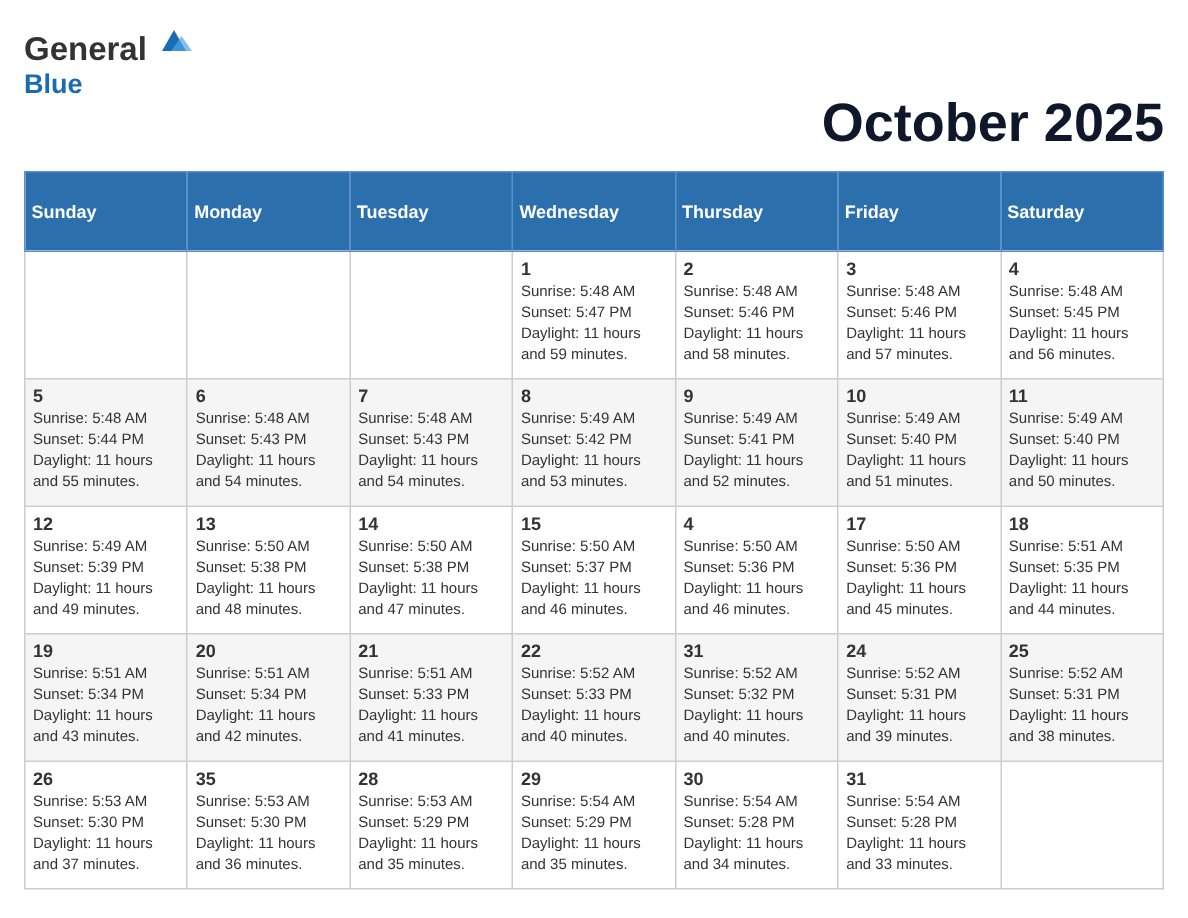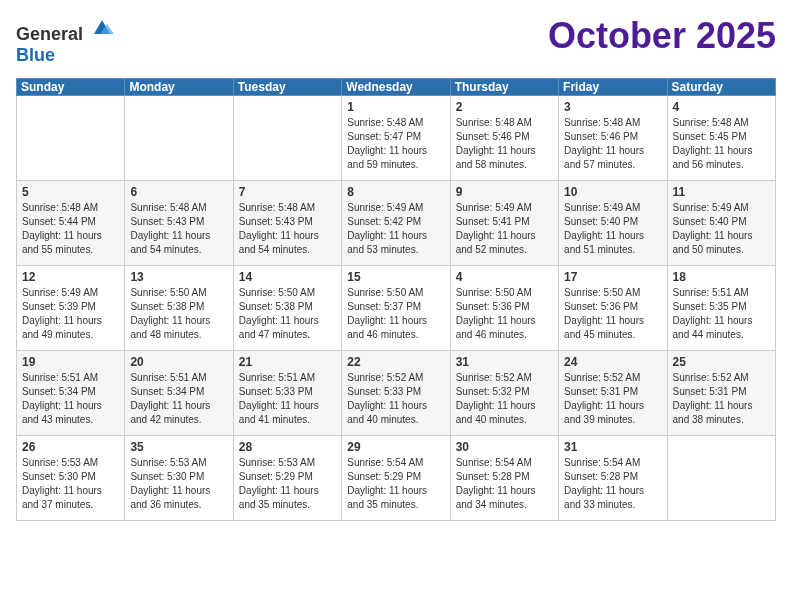--- a/index.html
+++ b/index.html
@@ -14,59 +14,60 @@
       display: flex;
       align-items: flex-start;
       justify-content: space-between;
       margin-bottom: 12px;
     }
     .logo {
       display: flex;
       align-items: center;
     }
     .logo-text-general {
-      font-size: 18px;
+      font-size: 22px;
       font-weight: bold;
       color: #333;
       margin-top: 28px;
     }
     .logo-text-blue {
       font-size: 18px;
       font-weight: bold;
       color: #1a6bb5;
     }
     .logo-icon {
       width: 24px;
       height: 24px;
       margin-left: 2px;
     }
     .title-block {
       text-align: right;
     }
     .month-title {
       font-size: 36px;
       font-weight: bold;
-      color: #4c1d95;
+      color: #0f172a;
       line-height: 1.1;
+      margin-top: 46px;
     }
     .location-subtitle {
       font-size: 15px;
       color: #555;
     }
     .calendar {
       width: 100%;
       border-collapse: collapse;
       border: 1px solid #ccc;
     }
     .calendar th {
       background-color: #2c6fad;
       color: #fff;
       font-size: 12px;
       font-weight: bold;
-      padding: 1px 4px;
+      padding: 19px 4px;
       text-align: left;
       border: 1px solid #5a90c5;
     }
     .calendar td {
       vertical-align: top;
       padding: 4px 5px;
       border: 1px solid #ccc;
       width: 108px;
       min-height: 80px;
       font-size: 10.5px;

